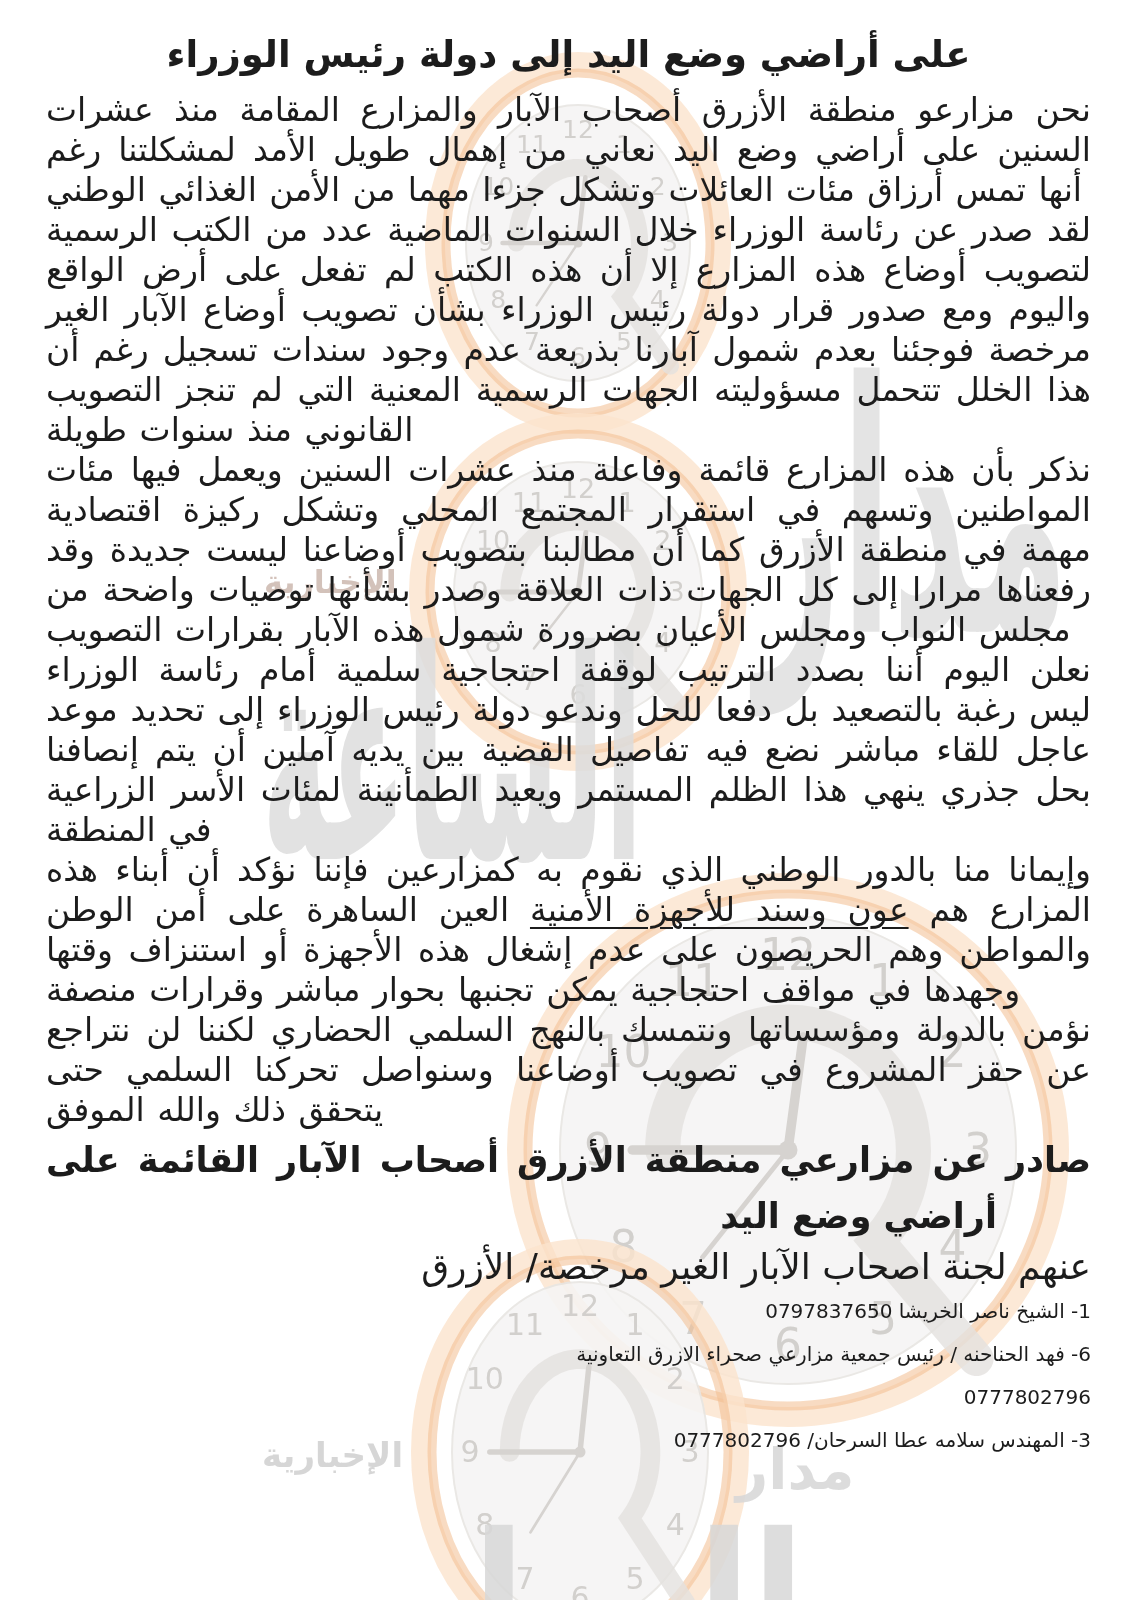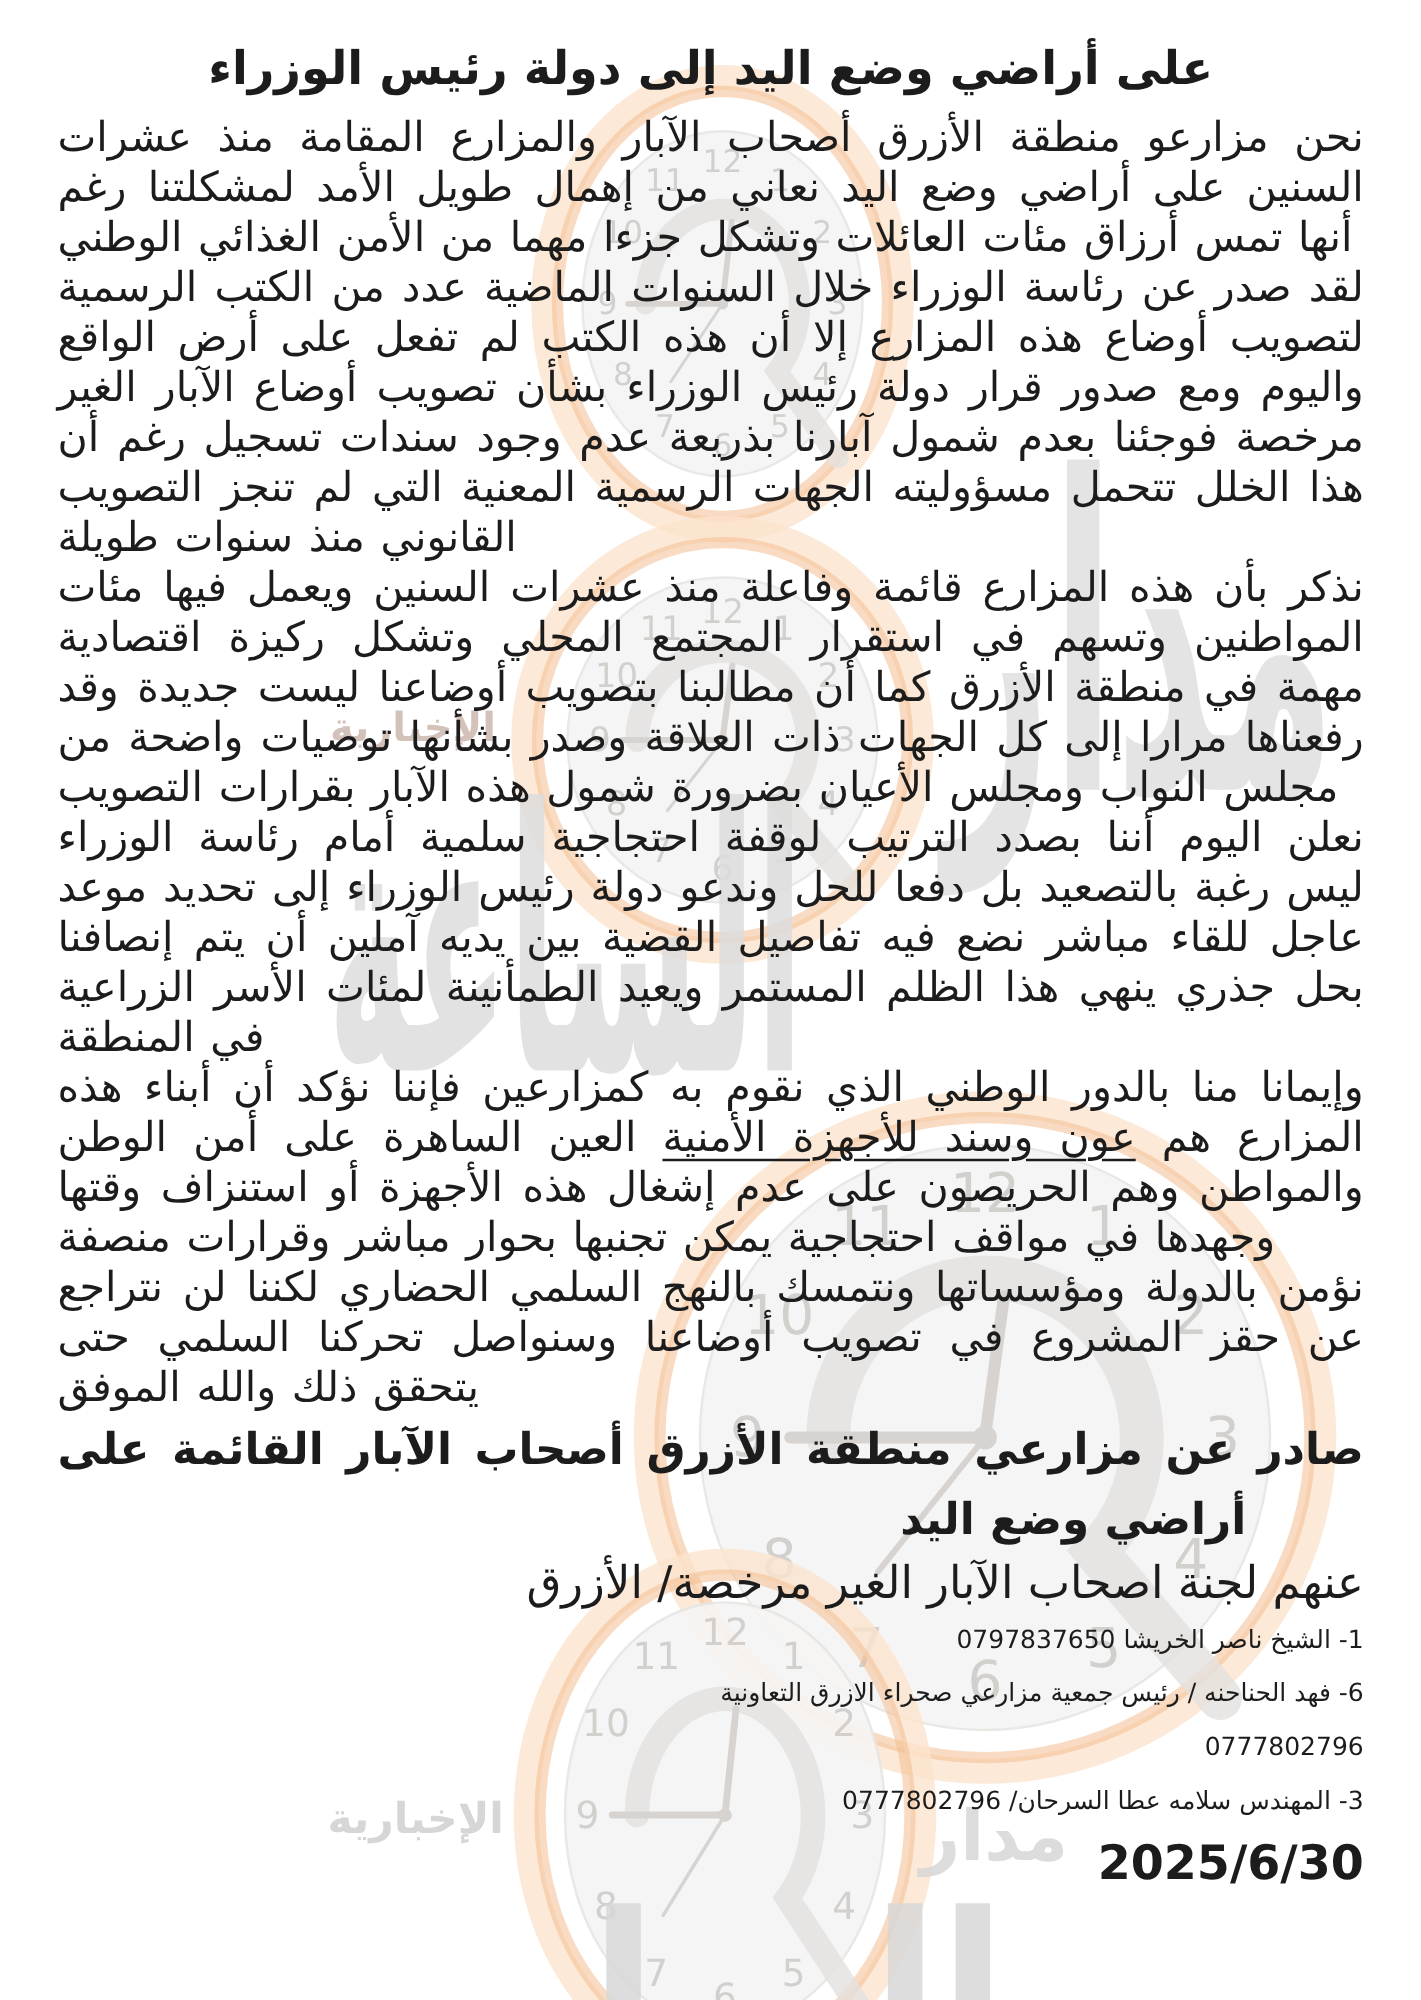--- a/index.html
+++ b/index.html
@@ -176,16 +176,15 @@
       <div class="closing-l2">أراضي وضع اليد</div>
     </h2>
 
     <div class="committee">عنهم لجنة اصحاب الآبار الغير مرخصة/ الأزرق</div>
 
     <div class="sig-line">1- الشيخ ناصر الخريشا 0797837650</div>
     <div class="sig-line">6- فهد الحناحنه / رئيس جمعية مزارعي صحراء الازرق التعاونية</div>
     <div class="sig-line">0777802796</div>
     <div class="sig-line">3- المهندس سلامه عطا السرحان/ 0777802796</div>
 
-    <div class="date-line"><span class="ltr-num">2025/6/30</span></div>
 
   </div>
 </div>
 
 </body></html>

